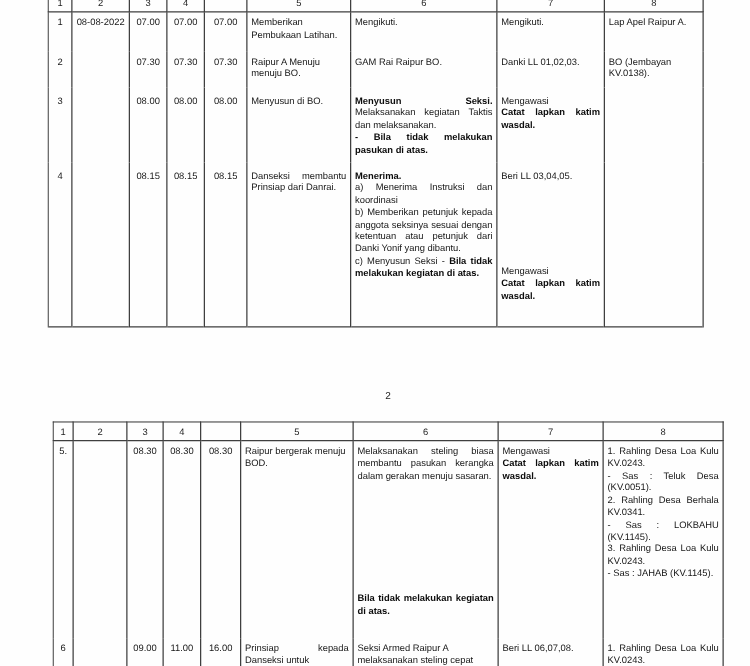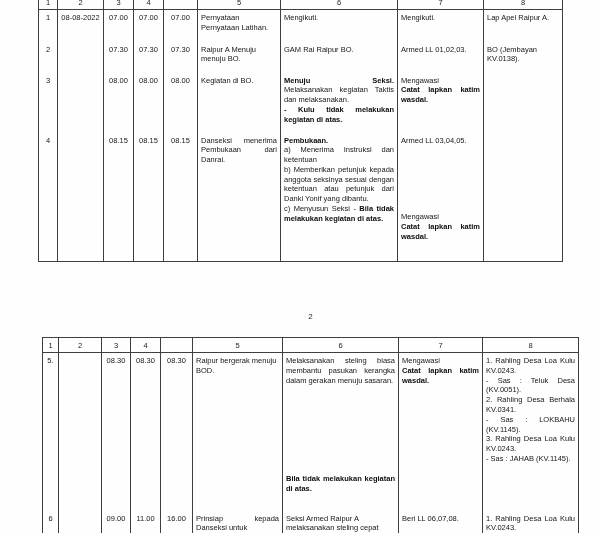--- a/index.html
+++ b/index.html
@@ -58,70 +58,70 @@
         <th>6</th>
         <th>7</th>
         <th>8</th>
       </tr>
       <tr class="r1">
         <td class="c">1</td>
         <td class="c">08-08-2022</td>
         <td class="c">07.00</td>
         <td class="c">07.00</td>
         <td class="c">07.00</td>
-        <td>Pernyataan Pernyataan Latihan.</td>
+        <td>Memberikan Pembukaan Latihan.</td>
         <td>Mengikuti.</td>
         <td>Mengikuti.</td>
         <td>Lap Apel Raipur A.</td>
       </tr>
       <tr class="r2">
         <td class="c">2</td>
         <td class="c"></td>
         <td class="c">07.30</td>
         <td class="c">07.30</td>
         <td class="c">07.30</td>
         <td>Raipur A Menuju menuju BO.</td>
         <td>GAM Rai Raipur BO.</td>
-        <td>Armed LL 01,02,03.</td>
+        <td>Danki LL 01,02,03.</td>
         <td>BO (Jembayan KV.0138).</td>
       </tr>
       <tr class="r3">
         <td class="c">3</td>
         <td class="c"></td>
         <td class="c">08.00</td>
         <td class="c">08.00</td>
         <td class="c">08.00</td>
-        <td>Kegiatan di BO.</td>
+        <td>Menyusun di BO.</td>
         <td>
-          <div class="jl"><b>Menuju Seksi.</b></div>
+          <div class="jl"><b>Menyusun Seksi.</b></div>
           <p class="j">Melaksanakan kegiatan Taktis dan melaksanakan.</p>
-          <p class="j"><b>- Kulu tidak melakukan kegiatan di atas.</b></p>
+          <p class="j"><b>- Bila tidak melakukan pasukan di atas.</b></p>
         </td>
         <td>
           <p>Mengawasi</p>
           <p class="j"><b>Catat lapkan katim wasdal.</b></p>
         </td>
         <td></td>
       </tr>
       <tr class="r4">
         <td class="c">4</td>
         <td class="c"></td>
         <td class="c">08.15</td>
         <td class="c">08.15</td>
         <td class="c">08.15</td>
-        <td class="j">Danseksi menerima Pembukaan dari Danrai.</td>
+        <td class="j">Danseksi membantu Prinsiap dari Danrai.</td>
         <td>
-          <div><b>Pembukaan.</b></div>
-          <p class="j">a) Menerima Instruksi dan ketentuan</p>
+          <div><b>Menerima.</b></div>
+          <p class="j">a) Menerima Instruksi dan koordinasi</p>
           <p class="j">b) Memberikan petunjuk kepada anggota seksinya sesuai dengan ketentuan atau petunjuk dari Danki Yonif yang dibantu.</p>
           <p class="j"><span>c) Menyusun Seksi -</span>
             <b>Bila tidak melakukan kegiatan di atas.</b></p>
         </td>
         <td>
-          <p>Armed LL 03,04,05.</p>
+          <p>Beri LL 03,04,05.</p>
           <div class="sp67"></div>
           <p>Mengawasi</p>
           <p class="j"><b>Catat lapkan katim wasdal.</b></p>
         </td>
         <td></td>
       </tr>
     </tbody>
       </table>
   </div>
 

